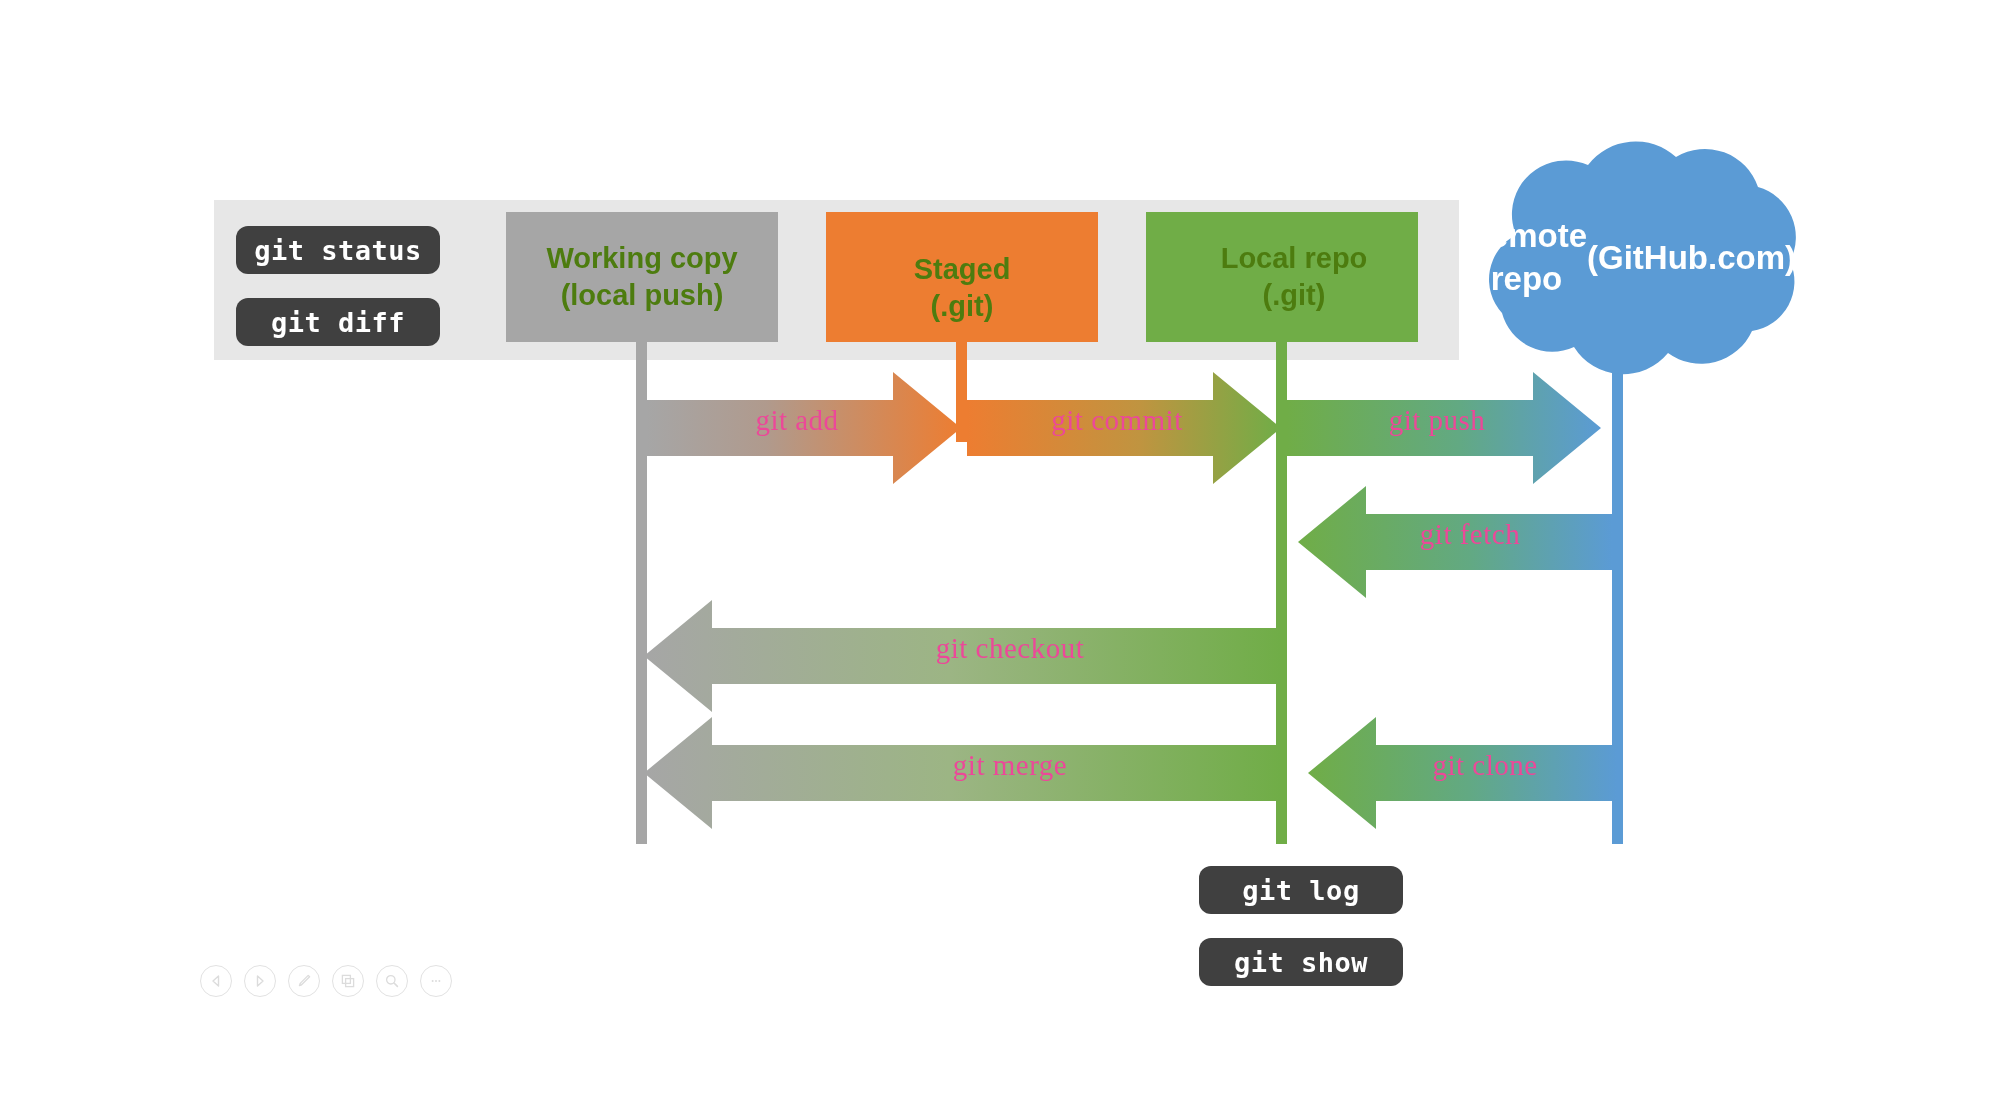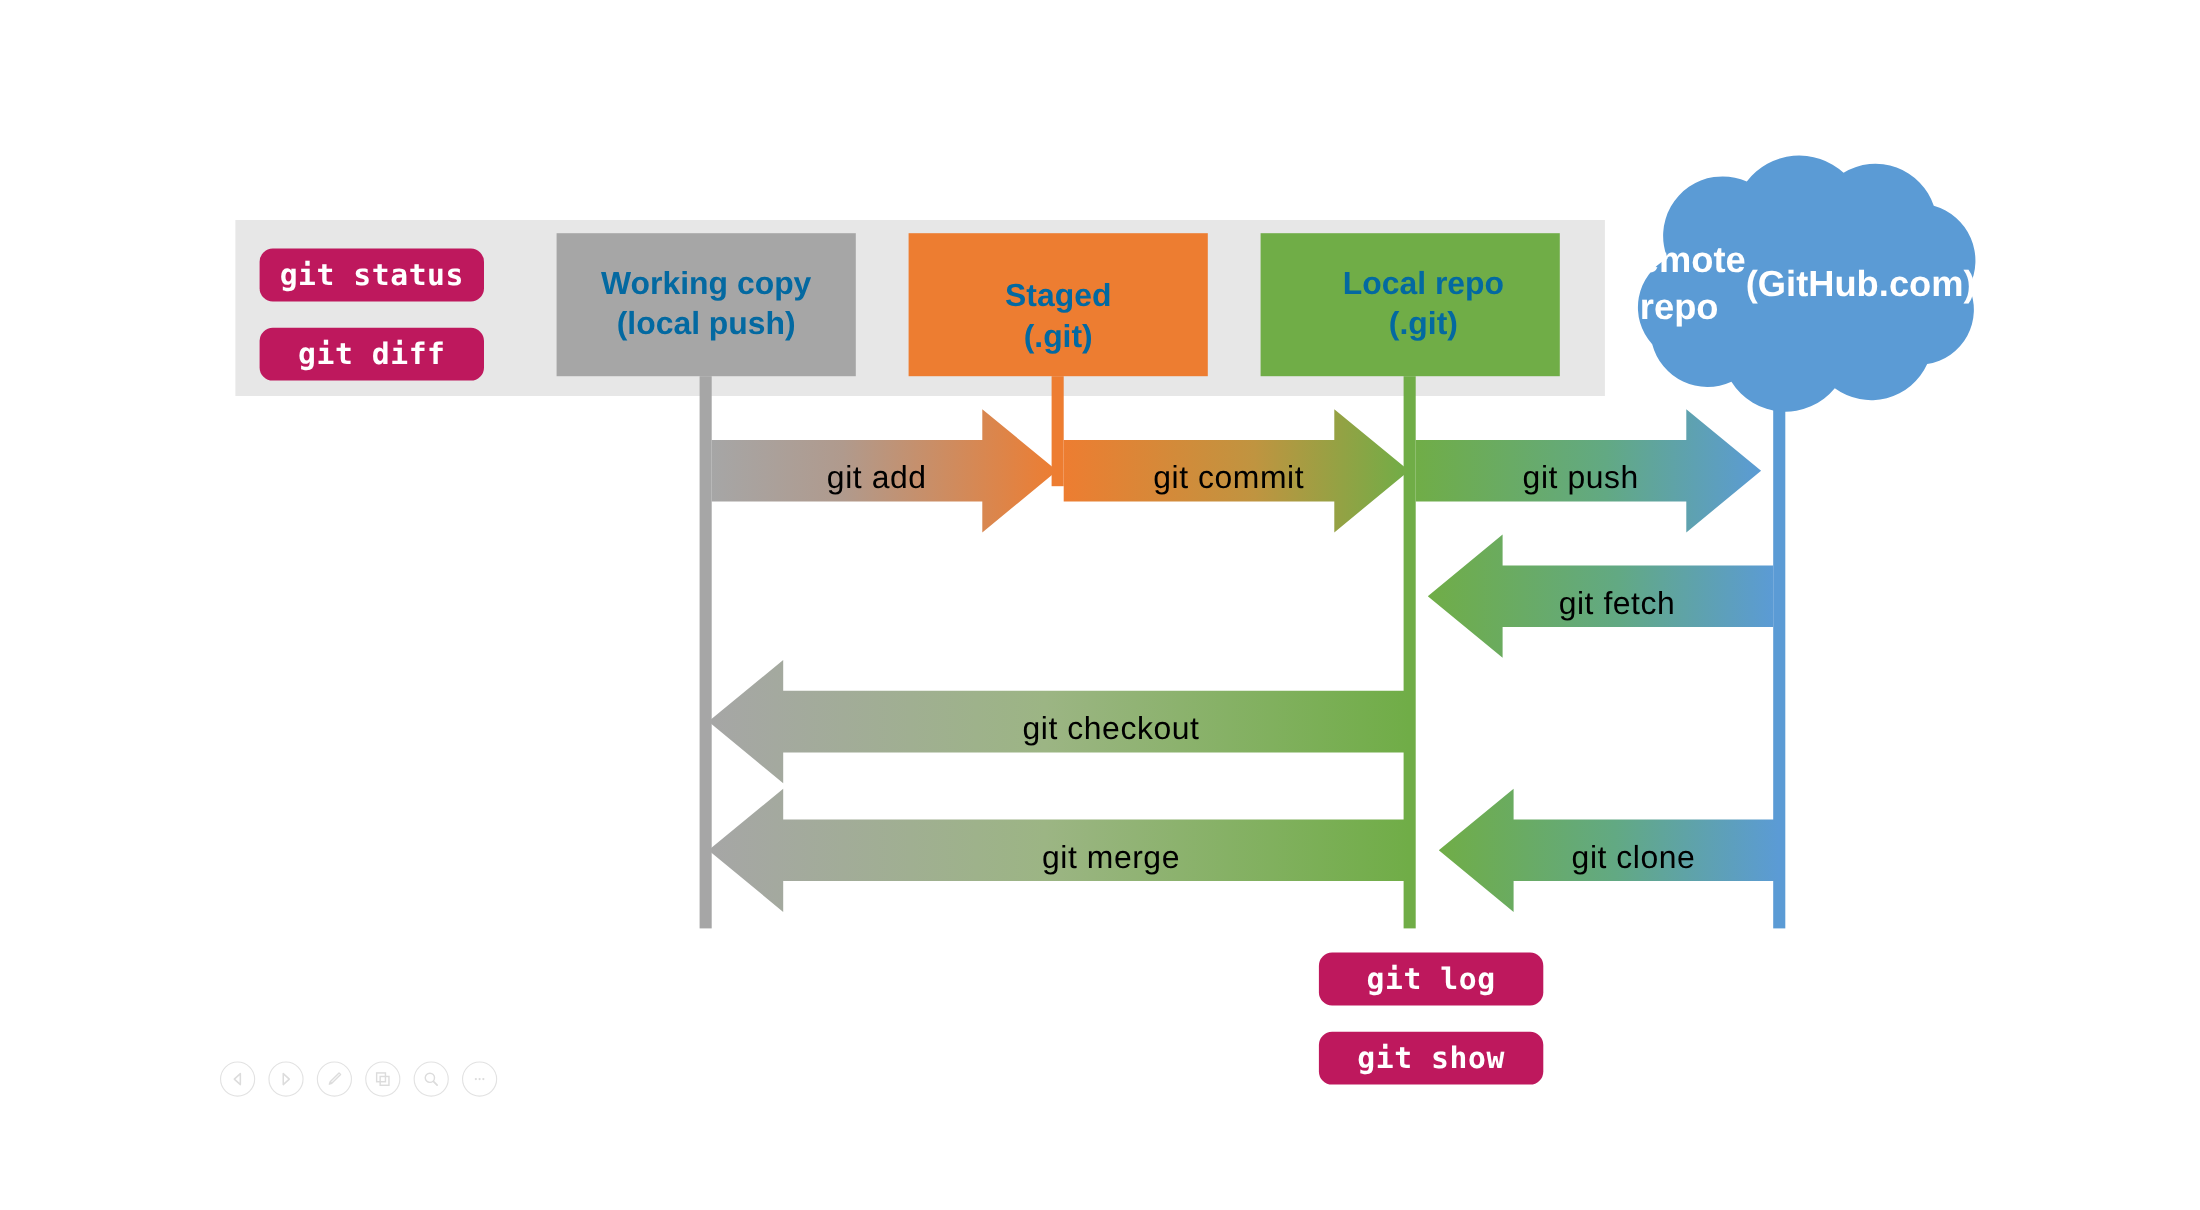--- a/index.html
+++ b/index.html
@@ -22,53 +22,53 @@
   }
   #diagram-svg {
     position: absolute;
     left: 0; top: 0;
     width: 2000px;
     height: 1100px;
     display: block;
   }
   .cmd-badge {
     position: absolute;
-    background: #be185d;
+    background: #404040;
     border-radius: 12px;
     color: #ffffff;
     font-family: "DejaVu Sans Mono", monospace;
     font-weight: 700;
     display: flex;
     align-items: center;
     justify-content: center;
     letter-spacing: 0.5px;
     white-space: nowrap;
   }
   .box-label {
     position: absolute;
     display: flex;
     flex-direction: column;
     align-items: center;
     justify-content: center;
-    color: #0369a1;
+    color: #4d7c0f;
     font-family: "Liberation Sans", sans-serif;
     font-weight: 700;
     line-height: 1.28;
     text-align: center;
     pointer-events: none;
   }
   .arrow-label {
     position: absolute;
-    color: #000000;
-    font-family: Liberation Sans, sans-serif;
+    color: #ec4899;
+    font-family: Liberation Serif, serif;
     font-size: 29px;
     font-weight: 400;
     white-space: nowrap;
     display: flex;
-    align-items: flex-end;
+    align-items: flex-start;
     justify-content: center;
     pointer-events: none;
     letter-spacing: 0.5px;
   }
   .cloud-label {
     position: absolute;
     display: flex;
     align-items: center;
     justify-content: center;
     color: #ffffff;

